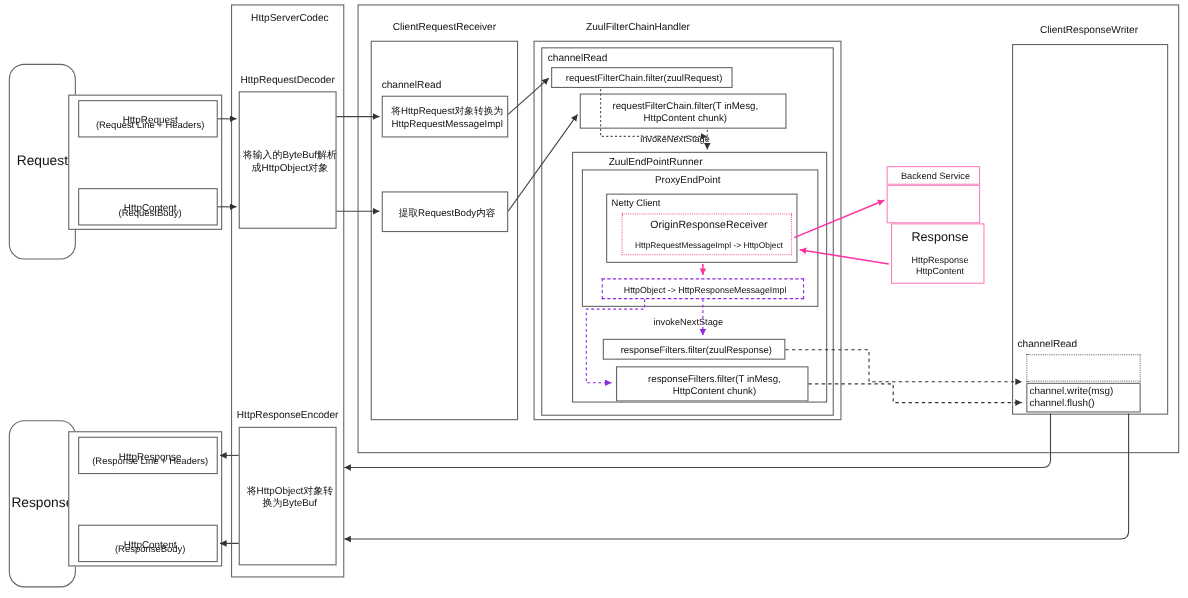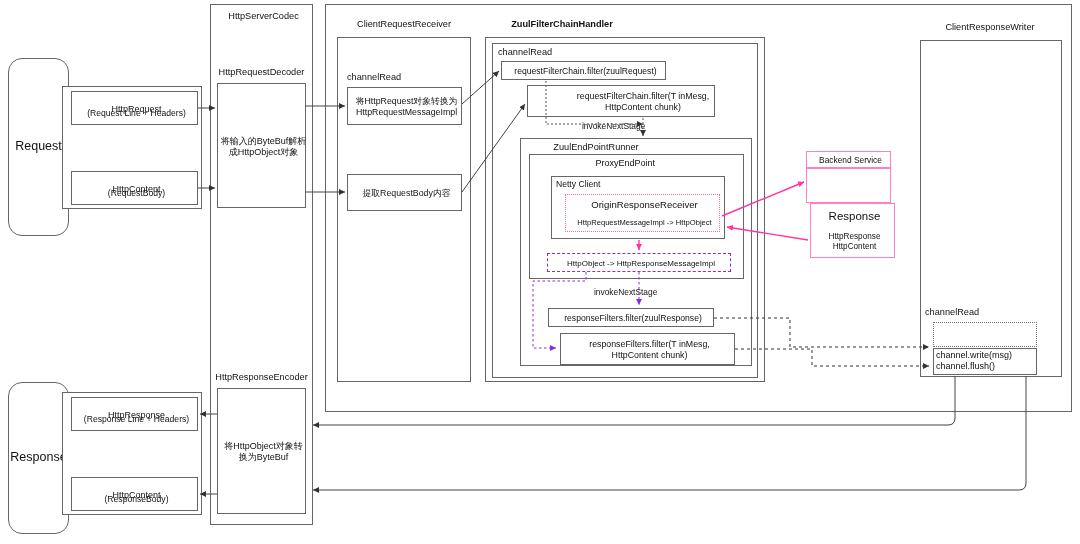--- a/index.html
+++ b/index.html
@@ -120,30 +120,30 @@
   <div class="box" style="left:337px;top:37px;width:134px;height:345px;"></div>
   <div class="lbl" style="left:347px;top:72px;width:90px;font-size:9.2px;text-align:left;">channelRead</div>
 
   <div class="box" style="left:347px;top:87px;width:115px;height:38px;"></div>
   <div class="ctr" style="position:absolute;left:347px;top:87px;width:115px;height:38px;font-size:8.8px;">将HttpRequest对象转换为
 HttpRequestMessageImpl</div>
 
   <div class="box" style="left:347px;top:174px;width:115px;height:37px;"></div>
   <div class="ctr" style="position:absolute;left:347px;top:174px;width:115px;height:37px;font-size:8.8px;">提取RequestBody内容</div>
 
-  <div class="title" style="left:487px;top:19px;width:150px;font-size:9.2px;font-weight:bold;">ZuulFilterChainHandler</div>
+  <div class="title" style="left:505px;top:19px;width:150px;font-size:9.2px;">ZuulFilterChainHandler</div>
   <div class="box" style="left:485px;top:37px;width:280px;height:345px;"></div>
   <div class="box" style="left:492px;top:43px;width:266px;height:335px;"></div>
   <div class="lbl" style="left:498px;top:47px;width:90px;font-size:9.2px;text-align:left;">channelRead</div>
 
   <div class="box" style="left:501px;top:61px;width:165px;height:19px;"></div>
   <div class="ctr" style="position:absolute;left:501px;top:61px;width:165px;height:19px;font-size:8.6px;">requestFilterChain.filter(zuulRequest)</div>
 
   <div class="box" style="left:527px;top:85px;width:188px;height:32px;"></div>
-  <div class="ctr" style="position:absolute;left:547px;top:85px;width:188px;height:32px;font-size:8.8px;">requestFilterChain.filter(T inMesg,
+  <div class="ctr" style="position:absolute;left:527px;top:85px;width:188px;height:32px;font-size:8.8px;">requestFilterChain.filter(T inMesg,
 HttpContent chunk)</div>
 
   <div class="lbl" style="left:582px;top:121px;width:90px;font-size:8.4px;text-align:left;">invokeNextStage</div>
 
   <div class="box" style="left:520px;top:138px;width:232px;height:228px;"></div>
   <div class="lbl" style="left:526px;top:142px;width:140px;font-size:9.2px;text-align:center;">ZuulEndPointRunner</div>
 
   <div class="box" style="left:529px;top:154px;width:215px;height:125px;"></div>
   <div class="lbl" style="left:535px;top:158px;width:120px;font-size:9px;text-align:right;">ProxyEndPoint</div>
 

